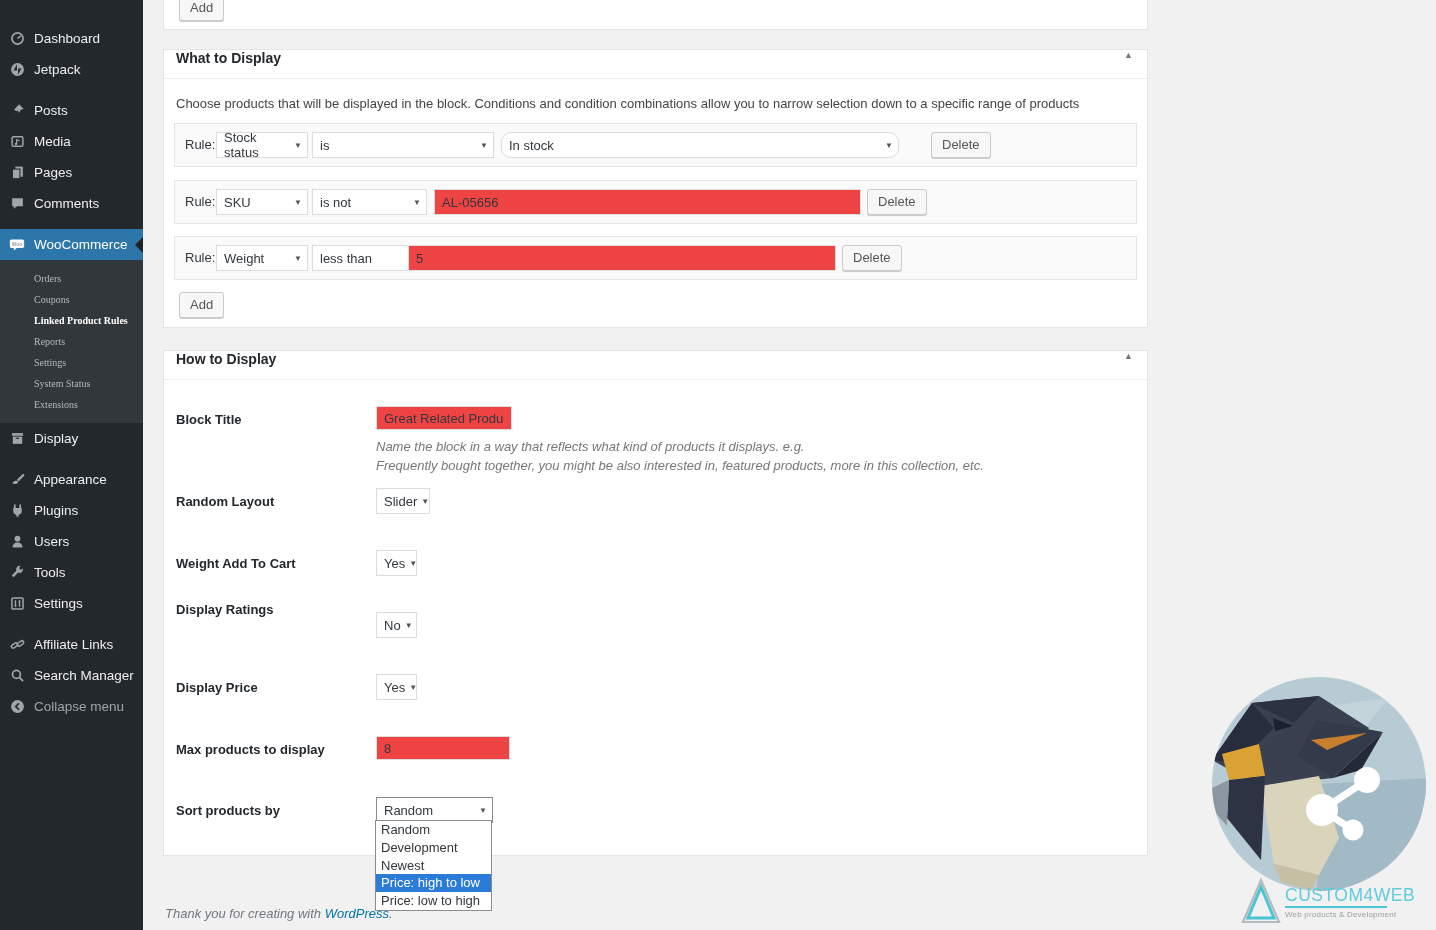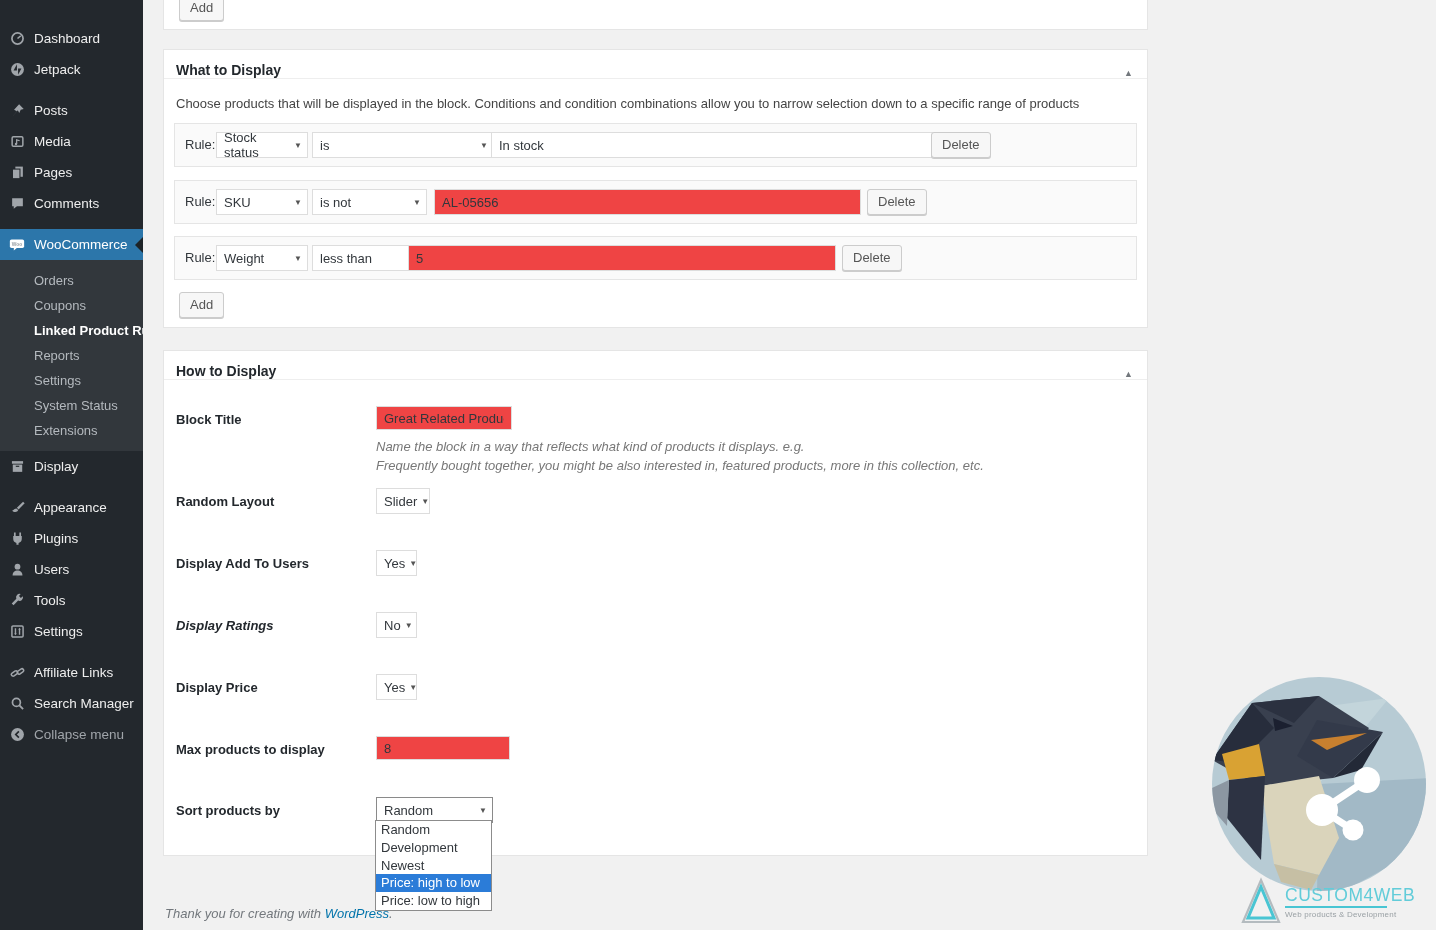--- a/index.html
+++ b/index.html
@@ -9,31 +9,31 @@
   
   .sidebar { position:absolute; left:0; top:0; width:143px; height:930px; background:#23282d; padding-top:23px; }
   .menu-item { position:relative; display:flex; align-items:center; gap:9px; height:31px; padding-left:9px; color:#eee; font-size:13.5px; font-weight:500; cursor:pointer; }
   .menu-item .mi-label { white-space:nowrap; }
   .menu-sep { height:10px; }
   .menu-item.active { background:#2c76aa; color:#fff; }
   .menu-item.active::after { content:""; position:absolute; right:0; top:50%; margin-top:-8px; width:0; height:0; border:8px solid transparent; border-right:8px solid #1d2327; }
   .menu-item.muted { color:#a0a5aa; }
   .mi-icon { width:16px; height:16px; display:flex; align-items:center; justify-content:center; flex:0 0 16px; }
   .submenu { background:#32373c; padding:8px 0 8px; }
-  .submenu-item { padding:5px 0 5px 34px; font-size:13px; color:#b4b9be; cursor:pointer; white-space:nowrap; }
+  .submenu-item { padding:5px 0 5px 34px; font-size:10px; color:#b4b9be; cursor:pointer; white-space:nowrap;font-family:Liberation Serif, serif; }
   .submenu-item.current { color:#fff; font-weight:bold; }
 
   
   .content { position:absolute; left:143px; top:0; width:1293px; height:930px; background:#f1f1f1; }
   .panel { position:absolute; background:#fff; border:1px solid #e5e5e5; }
   #panel-top { left:20px; top:0; width:985px; height:30px; border-top:none; }
   #panel-what { left:20px; top:49px; width:985px; height:279px; }
   #panel-how  { left:20px; top:350px; width:985px; height:506px; }
 
-  .panel-header { height:29px; border-bottom:1px solid #eee; display:flex; align-items:flex-end; justify-content:space-between; padding:0 14px 0 12px; cursor:pointer; }
+  .panel-header { height:29px; border-bottom:1px solid #eee; display:flex; align-items:flex-start; justify-content:space-between; padding:0 14px 0 12px; cursor:pointer; }
   .panel-title { font-size:14px; font-weight:600; color:#23282d; }
   .collapse-arrow { font-size:9px; color:#72777c; }
 
   .desc { position:absolute; left:12px; top:46px; font-size:13px; color:#444; }
 
   .rule-row { position:absolute; left:10px; width:963px; height:44px; background:#fafafa; border:1px solid #e5e5e5; }
   .rule-label { position:absolute; left:10px; top:0; line-height:42px; font-size:13px; color:#32373c; }
 
   .wpsel { position:absolute; top:8px; height:26px; background:#fff; border:1px solid #ddd; display:flex; align-items:center; justify-content:space-between; padding:0 5px 0 7px; font-size:13px; color:#32373c; cursor:pointer; }
   .wpsel-caret { font-size:8px; color:#555; margin-left:4px; }
@@ -266,21 +266,21 @@
     <div class="rule-row" style="top:73px;">
       <span class="rule-label">Rule:</span>
       <div class="wpsel" style="left:41px; width:92px;">
         <span>Stock status</span>
         <span class="wpsel-caret">▼</span>
       </div>
       <div class="wpsel" style="left:137px; width:182px;">
         <span>is</span>
         <span class="wpsel-caret">▼</span>
       </div>
-      <div class="wpsel" style="left:316px; width:493px;">
+      <div class="wpsel" style="left:326px; width:398px;border-radius:10px;">
         <span>In stock</span>
         <span class="wpsel-caret">▼</span>
       </div>
       <button class="btn" style="left:756px; top:8px;">Delete</button>
     </div>
 
     <div class="rule-row" style="top:130px;">
       <span class="rule-label">Rule:</span>
       <div class="wpsel" style="left:41px; width:92px;">
         <span>SKU</span>
@@ -323,27 +323,27 @@
       <div>Name the block in a way that reflects what kind of products it displays. e.g.</div>
       <div>Frequently bought together, you might be also interested in, featured products, more in this collection, etc.</div>
     </div>
 
     <span class="field-label" style="top:143px;">Random Layout</span>
     <div class="wpsel ctl" style="top:137px; width:54px; position:absolute;">
       <span>Slider</span>
       <span class="wpsel-caret">▼</span>
     </div>
 
-    <span class="field-label" style="top:205px;">Display Add To Users</span>
+    <span class="field-label" style="top:205px;">Weight Add To Cart</span>
     <div class="wpsel ctl" style="top:199px; width:41px; position:absolute;">
       <span>Yes</span>
       <span class="wpsel-caret">▼</span>
     </div>
 
-    <span class="field-label" style="top:267px;font-style:italic;">Display Ratings</span>
+    <span class="field-label" style="top:251px;">Display Ratings</span>
     <div class="wpsel ctl" style="top:261px; width:41px; position:absolute;">
       <span>No</span>
       <span class="wpsel-caret">▼</span>
     </div>
 
     <span class="field-label" style="top:329px;">Display Price</span>
     <div class="wpsel ctl" style="top:323px; width:41px; position:absolute;">
       <span>Yes</span>
       <span class="wpsel-caret">▼</span>
     </div>

